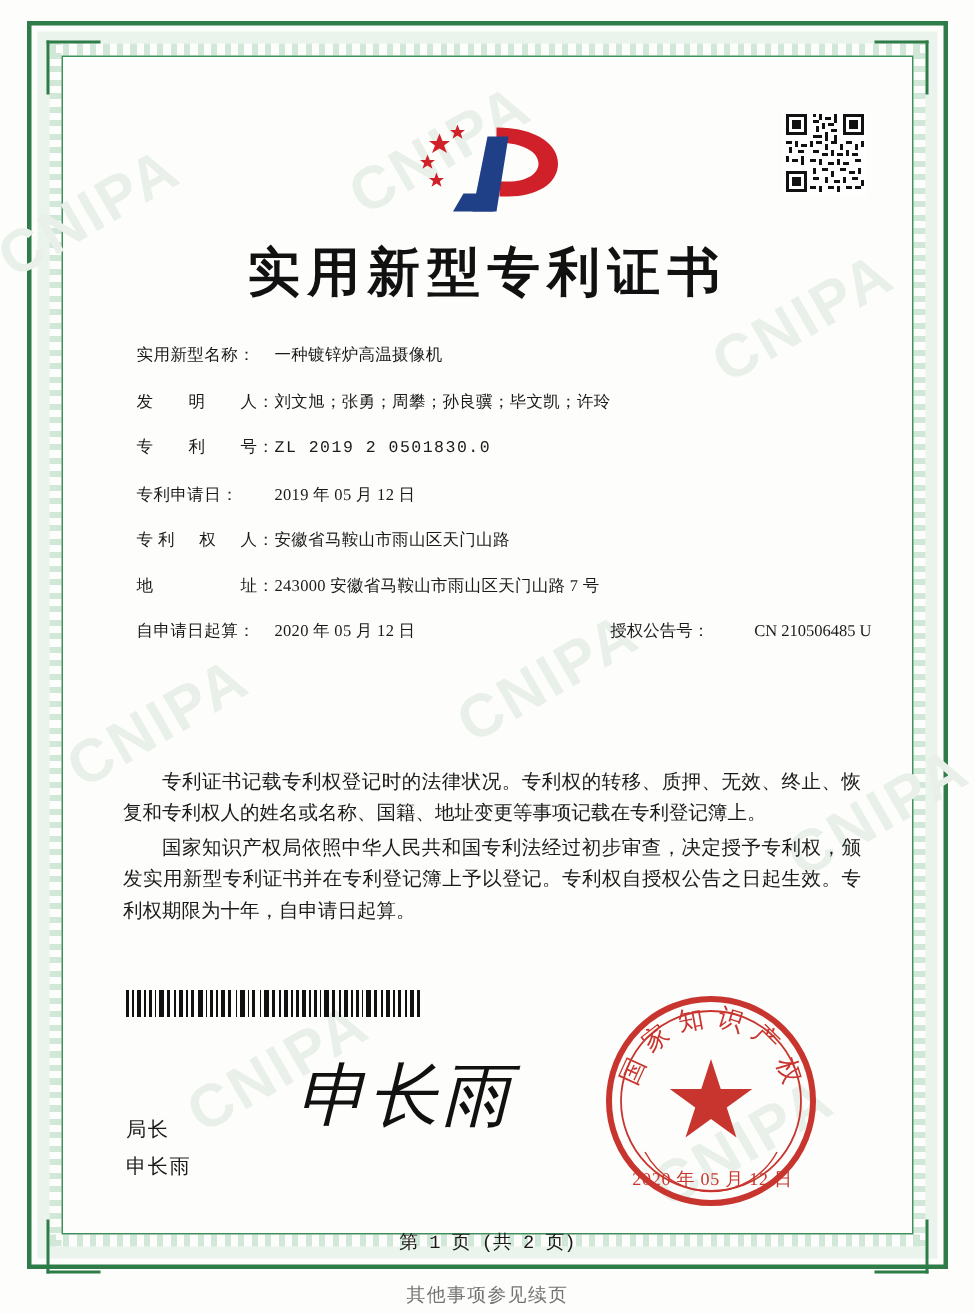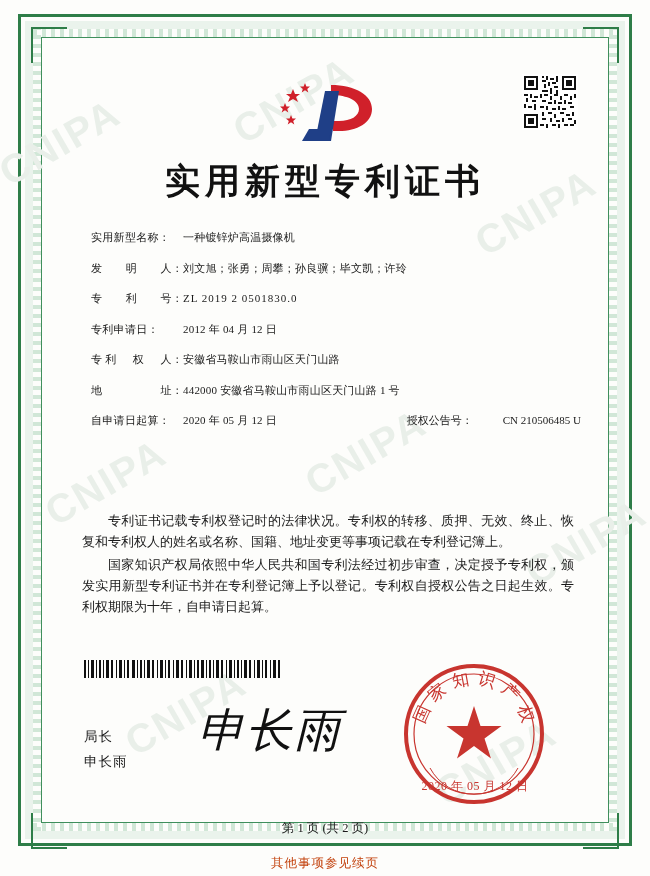--- a/index.html
+++ b/index.html
@@ -161,21 +161,21 @@
   .field-label.spread {
     display: flex;
     justify-content: space-between;
   }
   .field-label.spread > span { display: inline-block; }
   .field-value {
     flex: 1;
     letter-spacing: .2px;
   }
   .field-value.mono {
-    font-family: Liberation Serif, serif;
+    font-family: Liberation Mono, monospace;
     letter-spacing: 1px;
   }
   .inline-second {
     display: flex;
     align-items: center;
     margin-left: 28px;
   }
   .inline-second .sec-label {
     width: 96px;
     flex: 0 0 96px;
@@ -202,21 +202,21 @@
     left: 84px;
     top: 660px;
     width: 198px;
     height: 18px;
   }
 
   
   .sig-labels {
     position: absolute;
     left: 84px;
-    top: 724px;
+    top: 740px;
     font-size: 13.5px;
     line-height: 25px;
     letter-spacing: 1px;
   }
   .sig-script {
     position: absolute;
     left: 198px;
     top: 700px;
     font-size: 46px;
     font-family: "Liberation Serif", serif;
@@ -246,29 +246,30 @@
   }
 
   
   .page-num {
     position: absolute;
     left: 0;
     right: 0;
     top: 820px;
     text-align: center;
     font-size: 12.5px;
+    font-family: Liberation Mono, monospace;
   }
   .footer-note {
     position: absolute;
     left: 0;
     right: 0;
     top: 855px;
     text-align: center;
     font-size: 12.5px;
-    color: #c2410c;
+    color: #737373;
     letter-spacing: 1px;
   }
 </style>
 </head>
 <body>
 
 <div class="page">
 
   <div class="border-outer"></div>
   <div class="border-mid"></div>
@@ -409,38 +410,38 @@
       <div class="field-label spread">
         <span>专</span>
         <span>利</span>
         <span>号：</span>
       </div>
       <div class="field-value mono">ZL 2019 2 0501830.0</div>
     </div>
 
     <div class="field-row">
       <div class="field-label">专利申请日：</div>
-      <div class="field-value">2012 年 04 月 12 日</div>
+      <div class="field-value">2019 年 05 月 12 日</div>
     </div>
 
     <div class="field-row">
       <div class="field-label spread">
         <span>专 利</span>
         <span>权</span>
         <span>人：</span>
       </div>
       <div class="field-value">安徽省马鞍山市雨山区天门山路</div>
     </div>
 
     <div class="field-row">
       <div class="field-label spread">
         <span>地</span>
         <span>址：</span>
       </div>
-      <div class="field-value">442000 安徽省马鞍山市雨山区天门山路 1 号</div>
+      <div class="field-value">243000 安徽省马鞍山市雨山区天门山路 7 号</div>
     </div>
 
     <div class="field-row">
       <div class="field-label">自申请日起算：</div>
       <div class="field-value">2020 年 05 月 12 日</div>
       <div class="inline-second">
         <div class="sec-label">授权公告号：</div>
         <div>CN 210506485 U</div>
       </div>
     </div>

